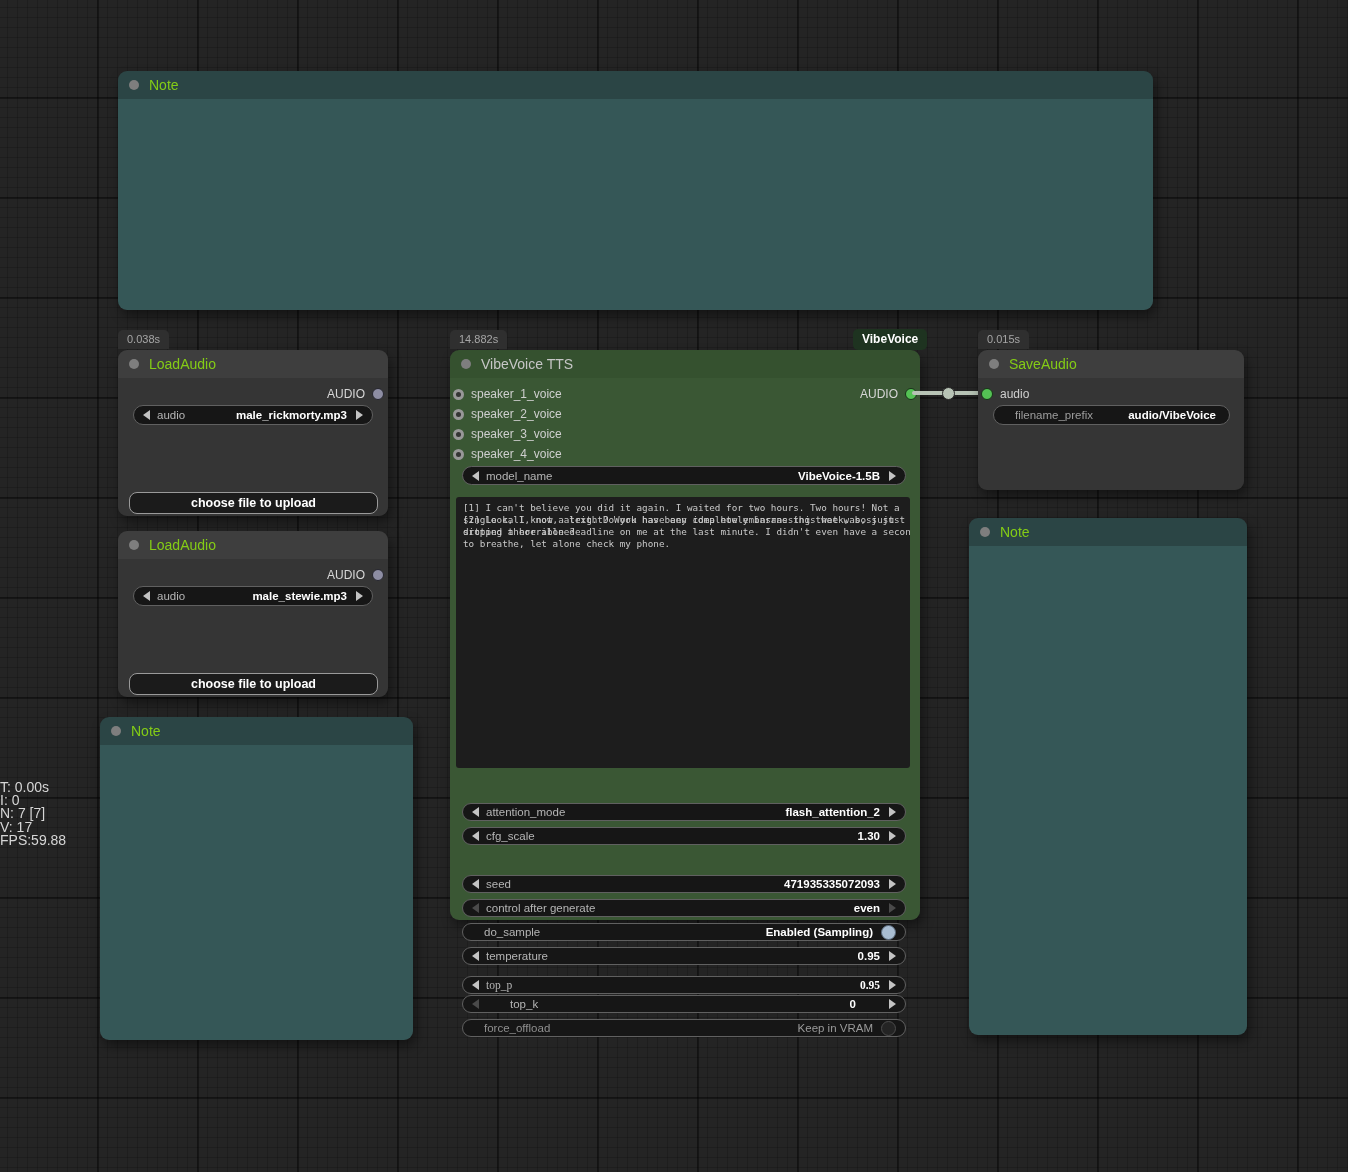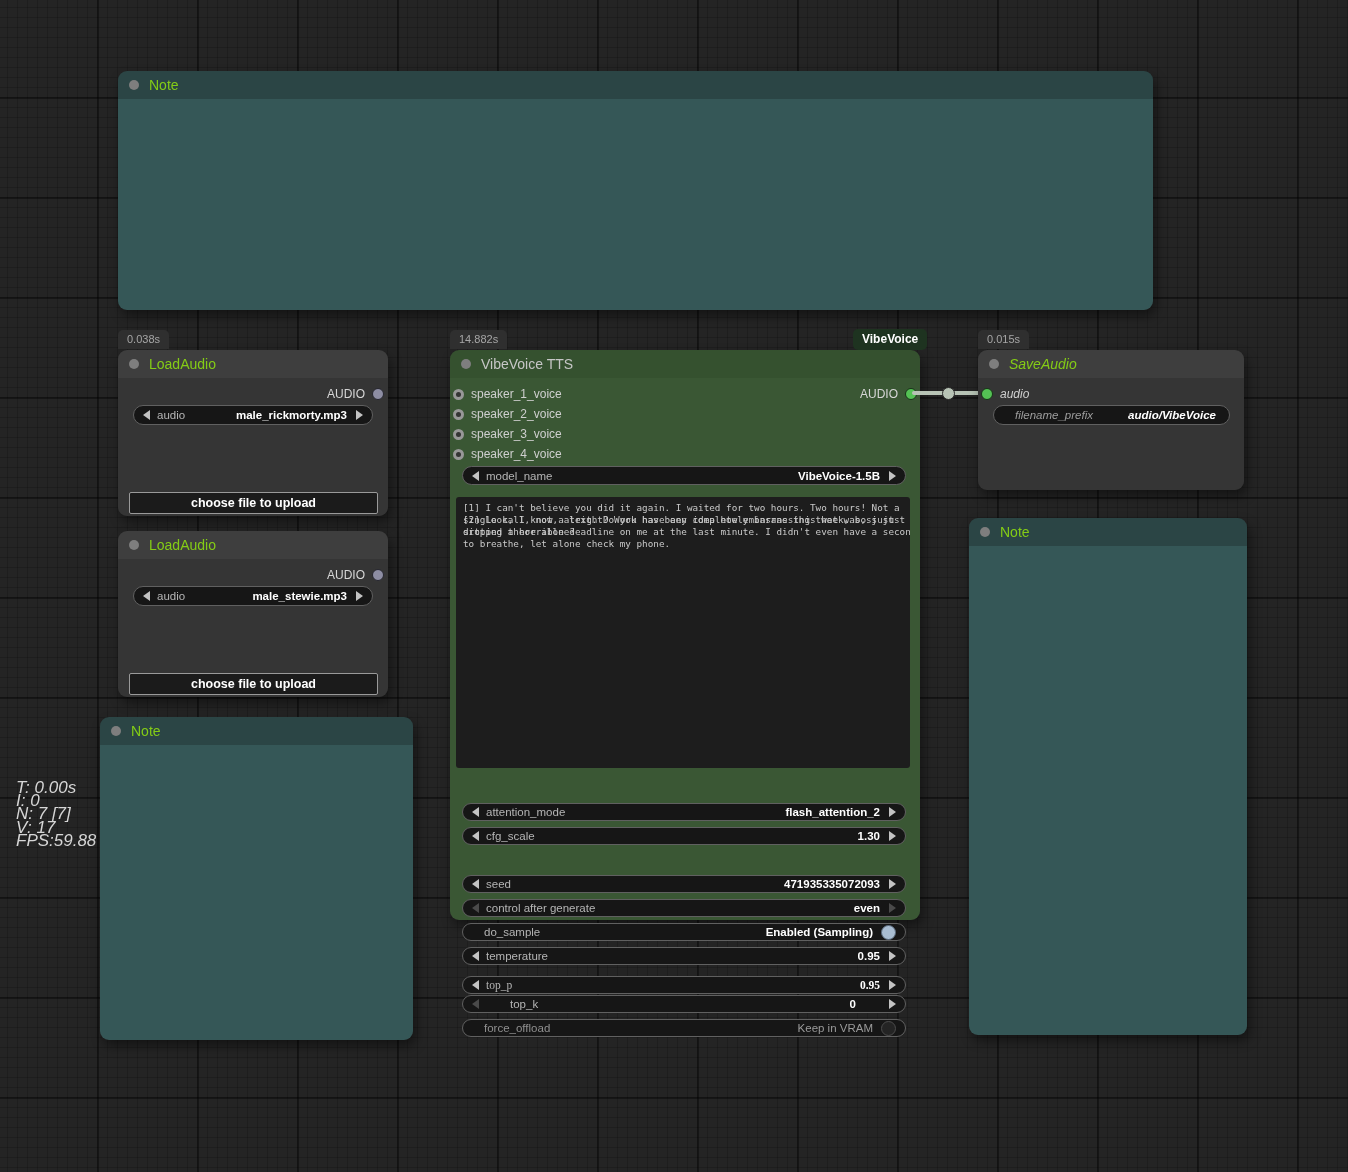--- a/index.html
+++ b/index.html
@@ -52,33 +52,33 @@
   .arr{width:0;height:0;flex:0 0 auto;}
   .arr-l{border-top:5px solid transparent;border-bottom:5px solid transparent;border-right:7px solid #c3c3c3;}
   .arr-r{border-top:5px solid transparent;border-bottom:5px solid transparent;border-left:7px solid #c3c3c3;margin-left:9px;}
   .arr.dim{opacity:0.3;}
   .toggle-circle{width:13px;height:13px;border-radius:50%;margin-left:8px;flex:0 0 auto;}
   .toggle-off{background:#242424;border:1px solid #4c4c4c;}
   .toggle-on{background:#a9bdd2;border:1px solid #5b6b7d;}
   .dimtext .wlabel{color:#8f8f8f;}
   .dimtext .toggle-val{color:#9a9a9a;}
 
-  .upload-btn{position:absolute;height:20px;background:#1b1b1b;border:1px solid #9a9a9a;border-radius:2px;
+  .upload-btn{position:absolute;height:20px;background:#1b1b1b;border:1px solid #9a9a9a;border-radius:8px;
       color:#ffffff;font-weight:bold;font-size:12.5px;display:flex;align-items:center;justify-content:center;}
 
   .textarea{position:absolute;background:#1d1d1d;border-radius:3px;overflow:hidden;}
   .textarea pre{position:absolute;left:7px;right:4px;margin:0;font-family:"DejaVu Sans Mono",monospace;
       font-size:9.3px;line-height:12px;color:#c9c9c9;white-space:pre;}
   .tlayer1{top:5px;}
   .tlayer2{top:17px;}
 
   .wire{position:absolute;height:4px;background:#b7c3b5;border-radius:2px;z-index:0;}
   .wire-dot{position:absolute;width:11px;height:11px;border-radius:50%;background:#b7c3b5;border:1px solid #2a2a2a;z-index:1;}
 
-  .stats{position:absolute;left:16px;top:781px;color:#d6d6d6;font-size:17px;line-height:13.2px;font-style:italic;}
+  .stats{position:absolute;left:0;top:781px;color:#d6d6d6;font-size:14px;line-height:13.2px;}
 </style>
 </head>
 <body>
 
 <div id="stage">
 
   <div class="stats">
     <div>T: 0.00s</div>
     <div>I: 0</div>
     <div>N: 7 [7]</div>
@@ -242,21 +242,21 @@
         <span class="wvalue toggle-val">Keep in VRAM</span>
         <span class="toggle-circle toggle-off"></span>
       </div>
     </div>
   </div>
 
   <div class="wire" style="left:912px;top:391px;width:75px;"></div>
   <div class="wire-dot" style="left:942px;top:387px;"></div>
 
   <div class="badge badge-time" style="left:978px;top:330px;">0.015s</div>
-  <div class="node gray" style="left:978px;top:350px;width:266px;height:140px;font-style:italic;">
+  <div class="node gray" style="left:978px;top:350px;width:266px;height:140px;">
     <div class="node-header">
       <span class="title-dot"></span>
       <span class="node-title">SaveAudio</span>
     </div>
     <div class="node-body">
       <div class="slot-row" style="left:3px;top:8px;">
         <span class="dot dot-green"></span>
         <span>audio</span>
       </div>
       <div class="pill" style="left:15px;right:14px;top:27px;height:20px;">

